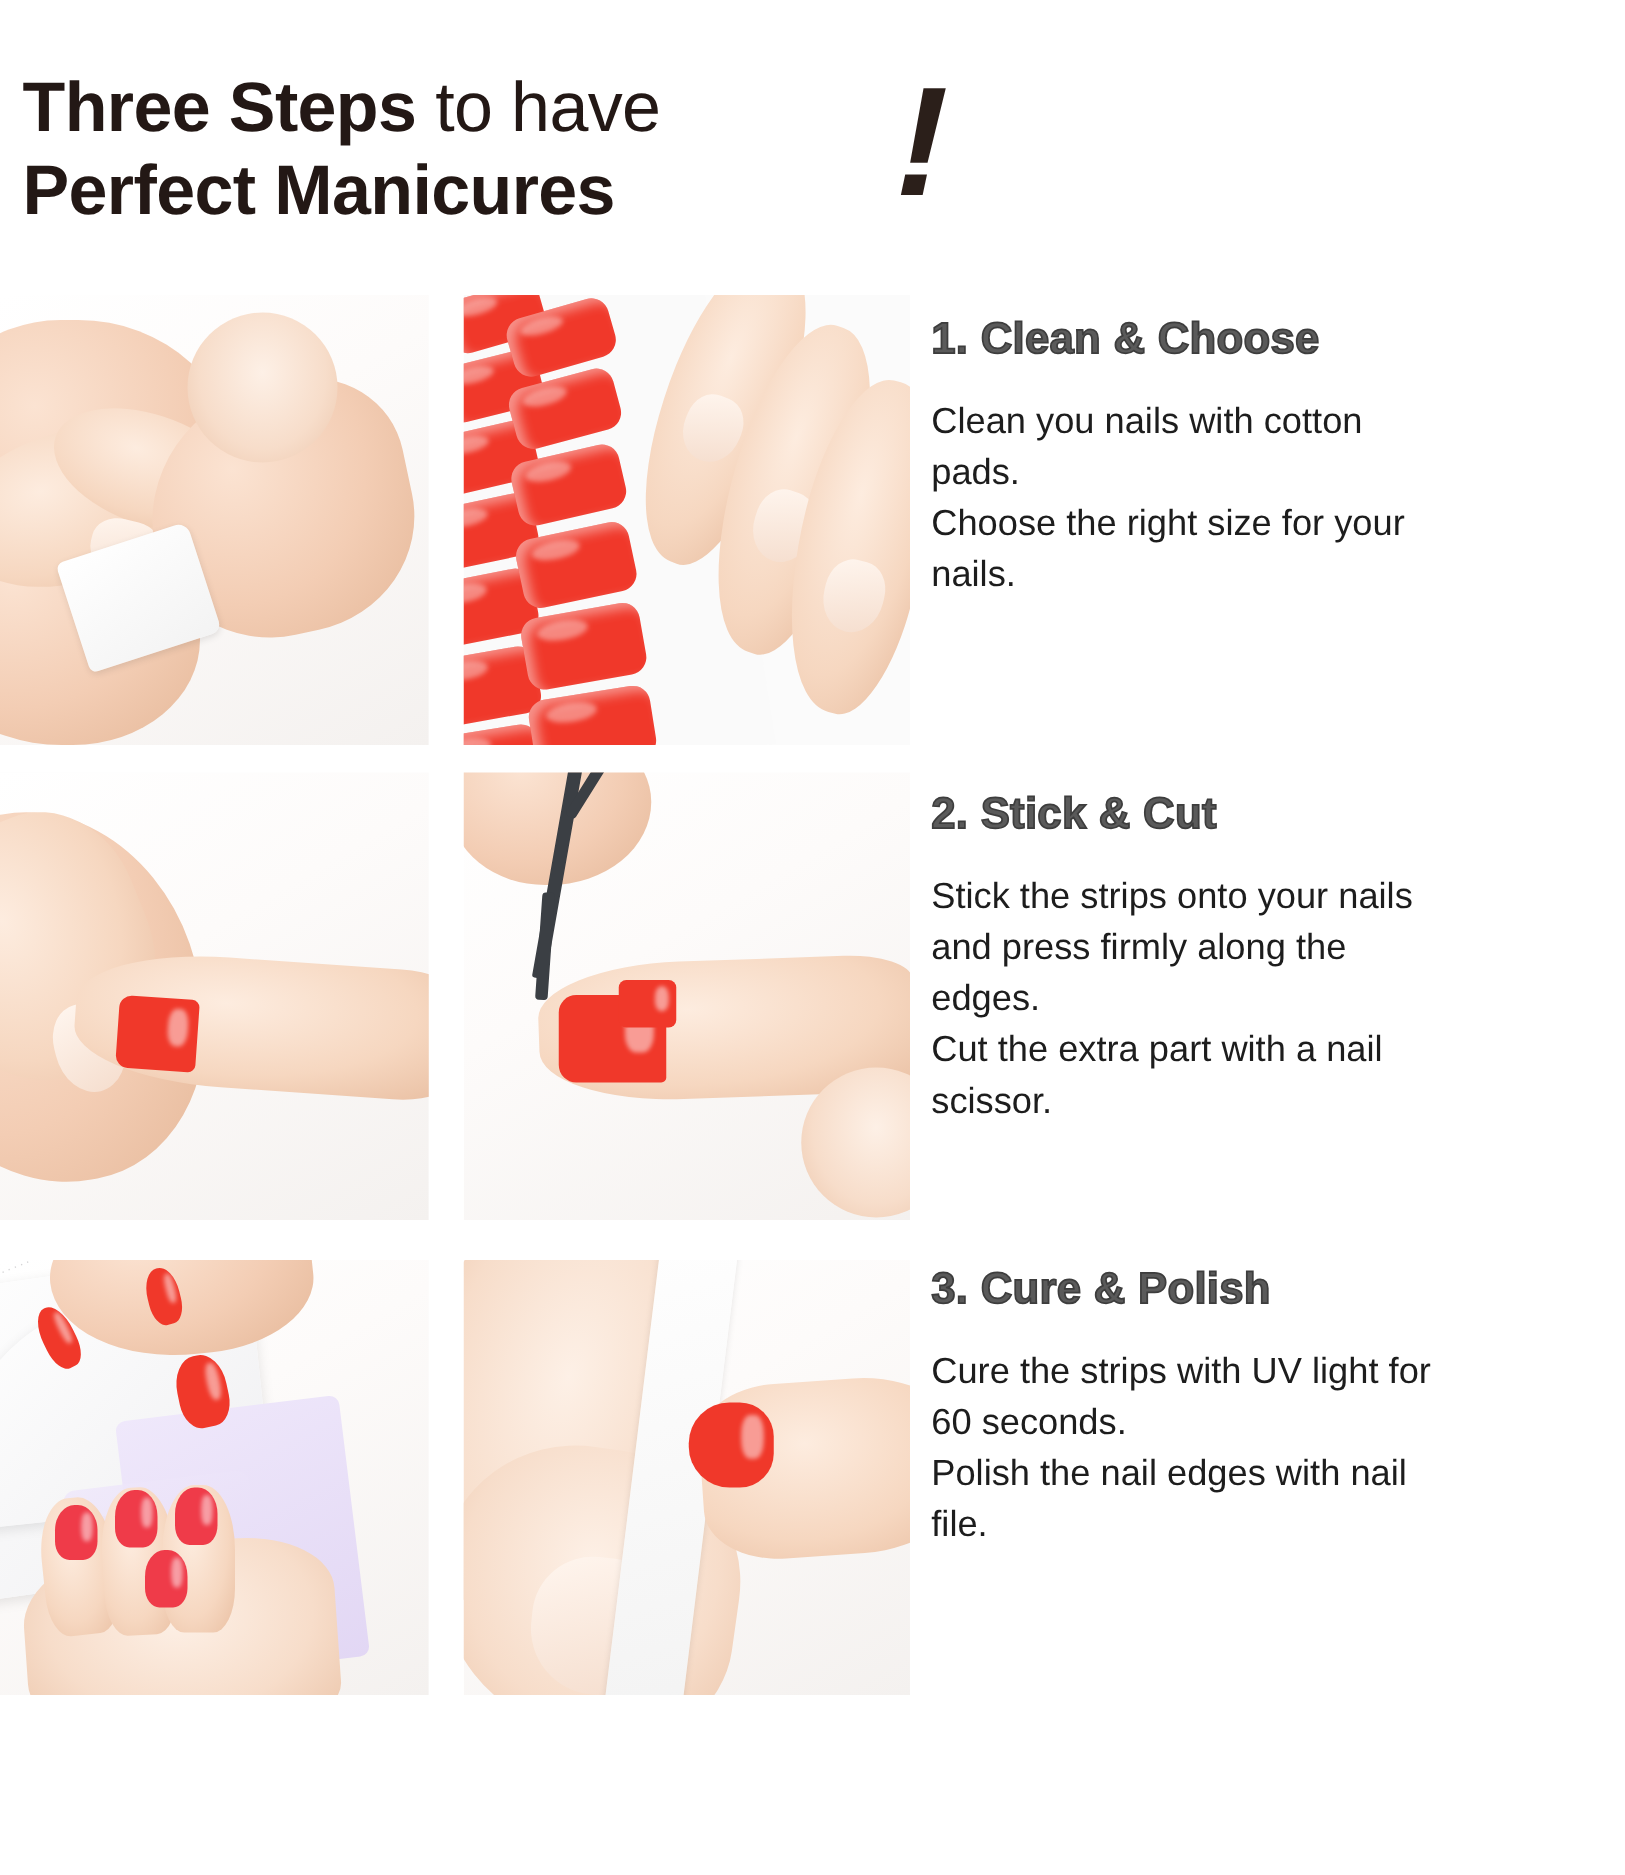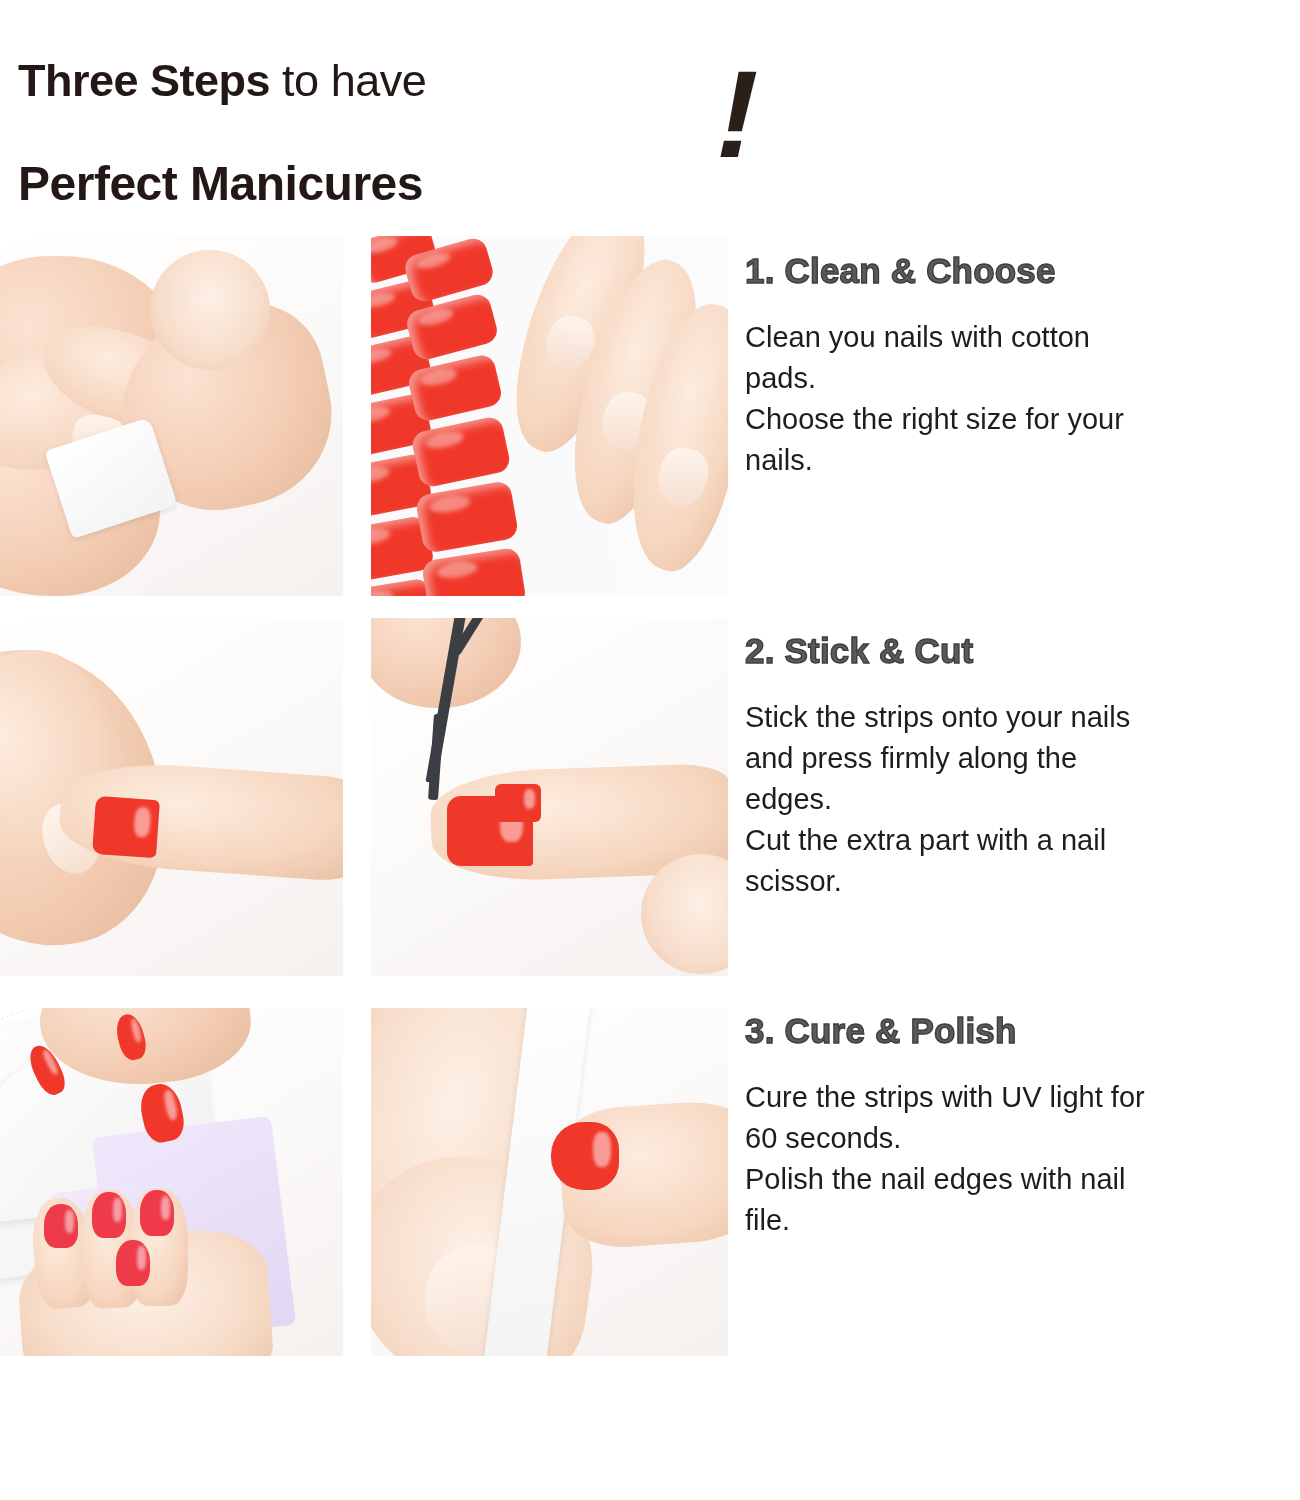--- a/index.html
+++ b/index.html
@@ -9,22 +9,22 @@
     overflow:hidden;position:relative;
   }
   .page{position:relative;width:1300px;height:1500px;background:#fff;}
 
   
   .title-block{position:absolute;left:18px;top:58px;width:760px;height:150px;}
   .title-line{
     font-weight:bold;color:#231815;letter-spacing:-0.5px;
     white-space:nowrap;line-height:1.0;
   }
-  .title-line1{font-size:45px;position:absolute;left:0;top:0;}
-  .title-line2{font-size:48px;position:absolute;left:0;top:66px;margin-top:36px;}
+  .title-line1{font-size:56px;position:absolute;left:0;top:0;}
+  .title-line2{font-size:56px;position:absolute;left:0;top:66px;}
   .t-strong{font-weight:bold;font-stretch:condensed;}
   .t-light{font-weight:normal;}
   .bang{
     position:absolute;left:700px;top:-6px;
     font-size:124px;font-weight:bold;color:#2b1f1a;
     transform:skewX(-12deg);line-height:1;
   }
 
   
   .grid{position:absolute;left:0;top:236px;width:728px;height:1120px;}

